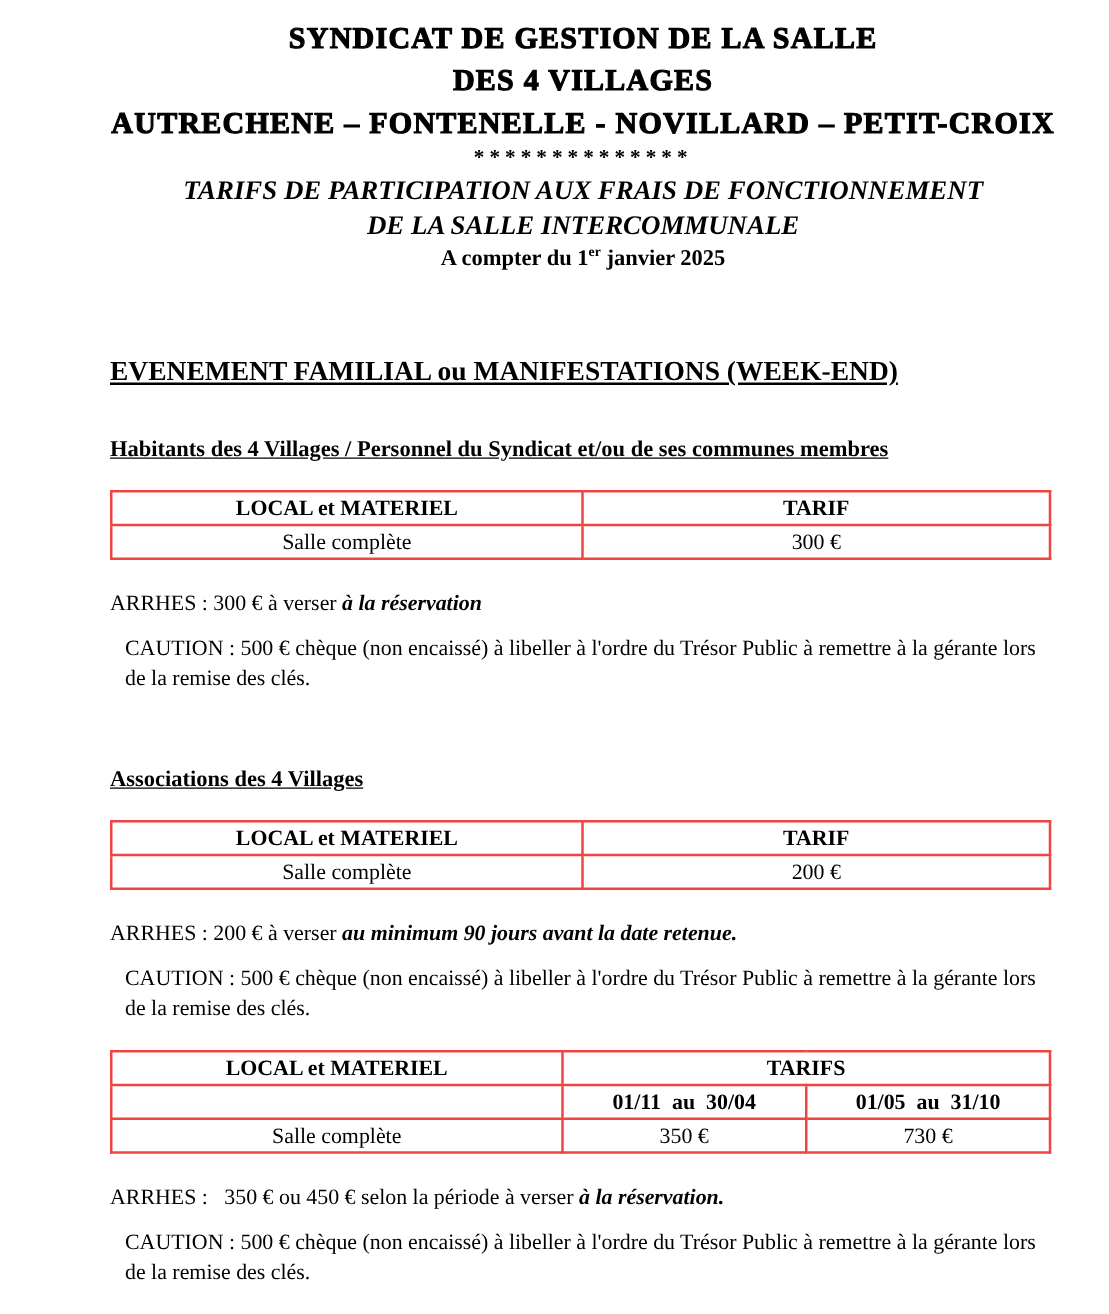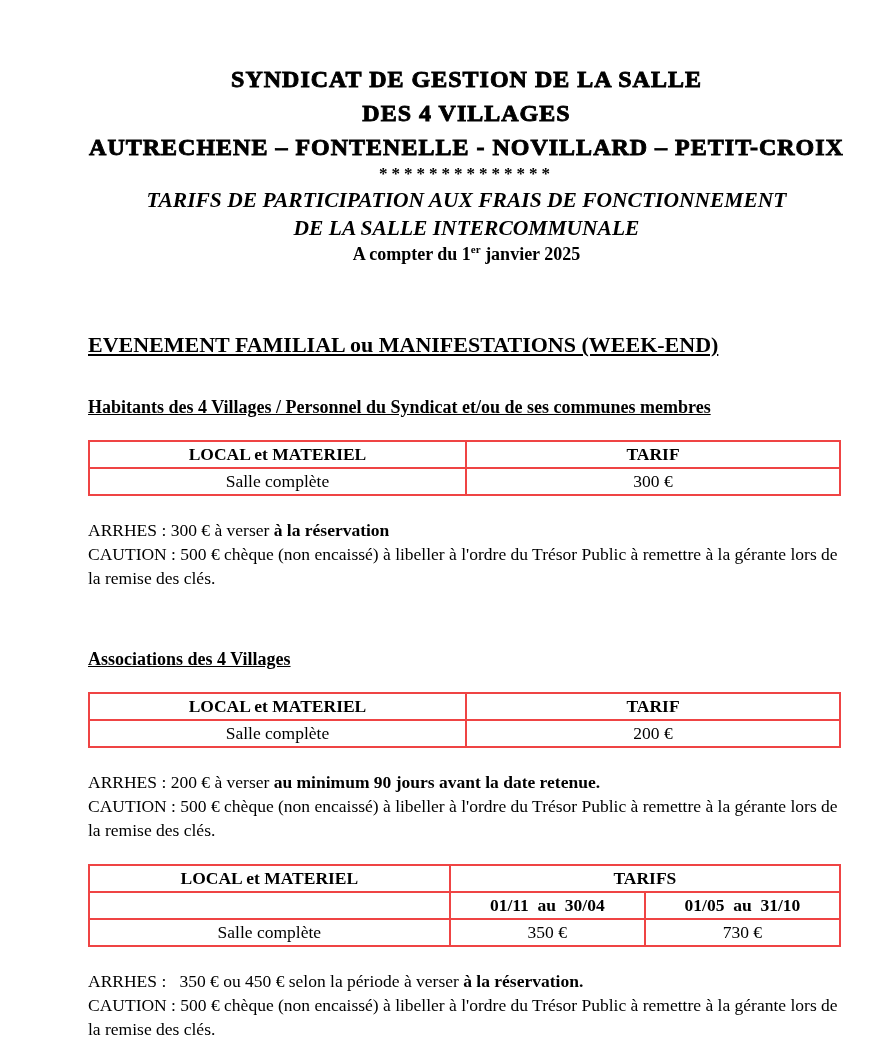--- a/index.html
+++ b/index.html
@@ -10,21 +10,21 @@
     box-sizing: border-box;
     background: #ffffff;
     color: #000000;
     font-family: "Liberation Serif", serif;
     padding: 14px 42px 0 88px;
     overflow: hidden;
   }
   .content { width: 757px; }
 
   
-  .doc-title { text-align: center; margin-top: 48px; }
+  .doc-title { text-align: center; }
   .doc-title .t-line {
     font-family: "Liberation Serif", serif;
     font-weight: 700;
     font-size: 24px;
     line-height: 34px;
     letter-spacing: 1px;
     -webkit-text-stroke: 0.9px #000;
     white-space: nowrap;
   }
   .stars {
@@ -92,23 +92,23 @@
   table.tariff .col-half  { width: 375px; }
   table.tariff .col-season { width: 188px; }
 
   
   .arrhes {
     margin: 22px 0 0 0;
     font-size: 17.5px;
     line-height: 24px;
     white-space: pre-wrap;
   }
-  .arrhes b { font-weight: 700; }
+  .arrhes b { font-weight: 700; font-style: italic; }
   .caution {
-    margin: 0;
+    margin: 12px;
     font-size: 17.5px;
     line-height: 24px;
   }
 </style>
 </head>
 <body>
 
 <div class="page">
   <div class="content">
 

